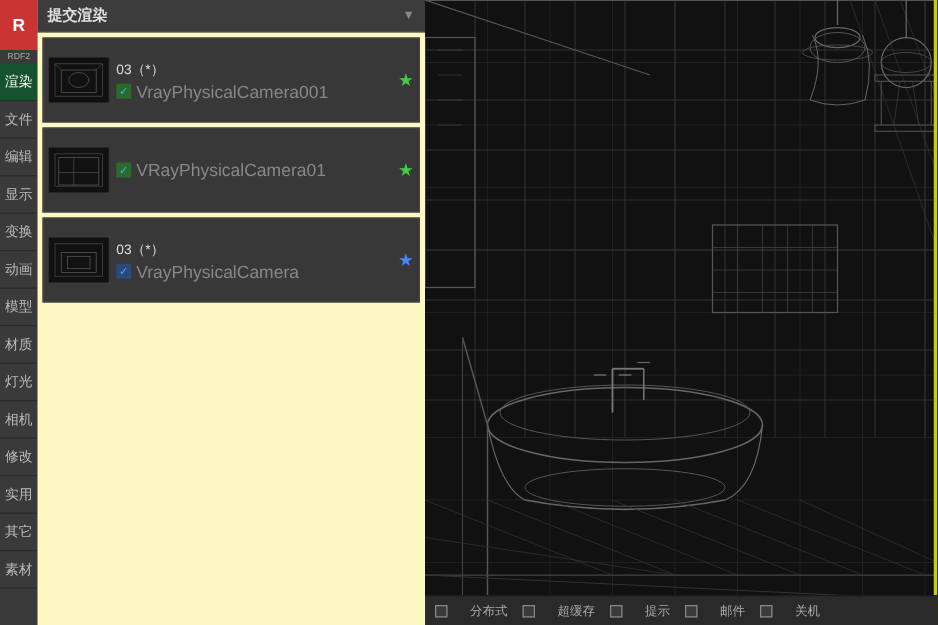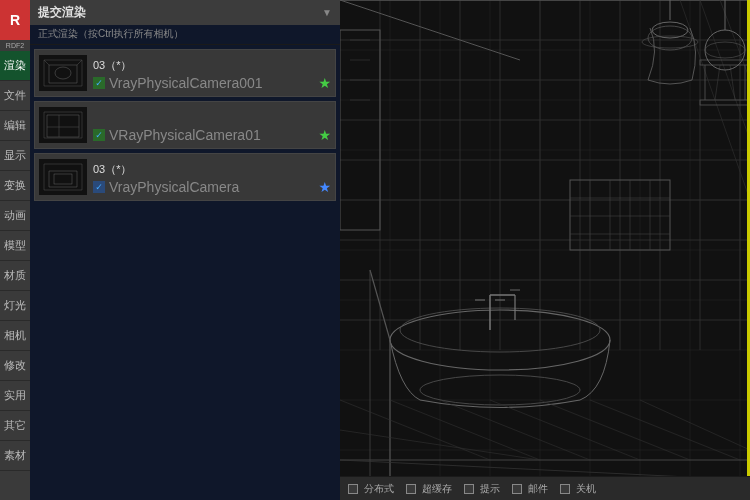--- a/index.html
+++ b/index.html
@@ -54,21 +54,21 @@
       color: #bbb;
       font-size: 11px;
       cursor: pointer;
       border-bottom: 1px solid #2a2a2a;
     }
     .sidebar-item.active { color: #fff; background: #14532d; }
 
     
     .panel {
       width: 310px;
-      background: #0f172a;
+      background: #fef9c3;
       display: flex;
       flex-direction: column;
       flex-shrink: 0;
     }
 
     .panel-section {
       border-bottom: 1px solid #1a1a1a;
     }
 
     .panel-header {
@@ -125,22 +125,22 @@
     
     .camera-list {
       padding: 4px;
     }
 
     .camera-item {
       background: #383838;
       border: 1px solid #444;
       margin-bottom: 4px;
       display: flex;
-      align-items: flex-end;
-      padding: 5px 4px;
+      align-items: center;
+      padding: 15px 4px;
       cursor: pointer;
     }
 
     .camera-thumb {
       width: 48px;
       height: 36px;
       background: #1a1a1a;
       flex-shrink: 0;
       margin-right: 6px;
       position: relative;
@@ -230,21 +230,21 @@
       border-top: 1px solid #1a1a1a;
       display: flex;
       align-items: center;
       padding: 0 8px;
       gap: 12px;
     }
 
     .bottom-checkbox {
       display: flex;
       align-items: center;
-      gap: 6px;
+      gap: 18px;
       cursor: pointer;
     }
 
     .checkbox-box {
       width: 10px;
       height: 10px;
       border: 1px solid #888;
       background: #3a3a3a;
       flex-shrink: 0;
     }
@@ -287,21 +287,20 @@
     <div class="sidebar-item">素材</div>
   </div>
 
 <div class="panel">
 
   <div class="panel-section">
     <div class="panel-header">
       <span class="panel-header-title">提交渲染</span>
       <span class="panel-arrow">▼</span>
     </div>
-    <div class="panel-header-sub">正式渲染（按Ctrl执行所有相机）</div>
   </div>
 
 
   <div class="camera-list">
 
     <div class="camera-item">
       <div class="camera-thumb">
         <svg class="thumb-svg" viewBox="0 0 48 36">
           <rect width="48" height="36" fill="#111"></rect>
           <line x1="5" y1="5" x2="43" y2="5" stroke="#555" stroke-width="0.5"></line>

